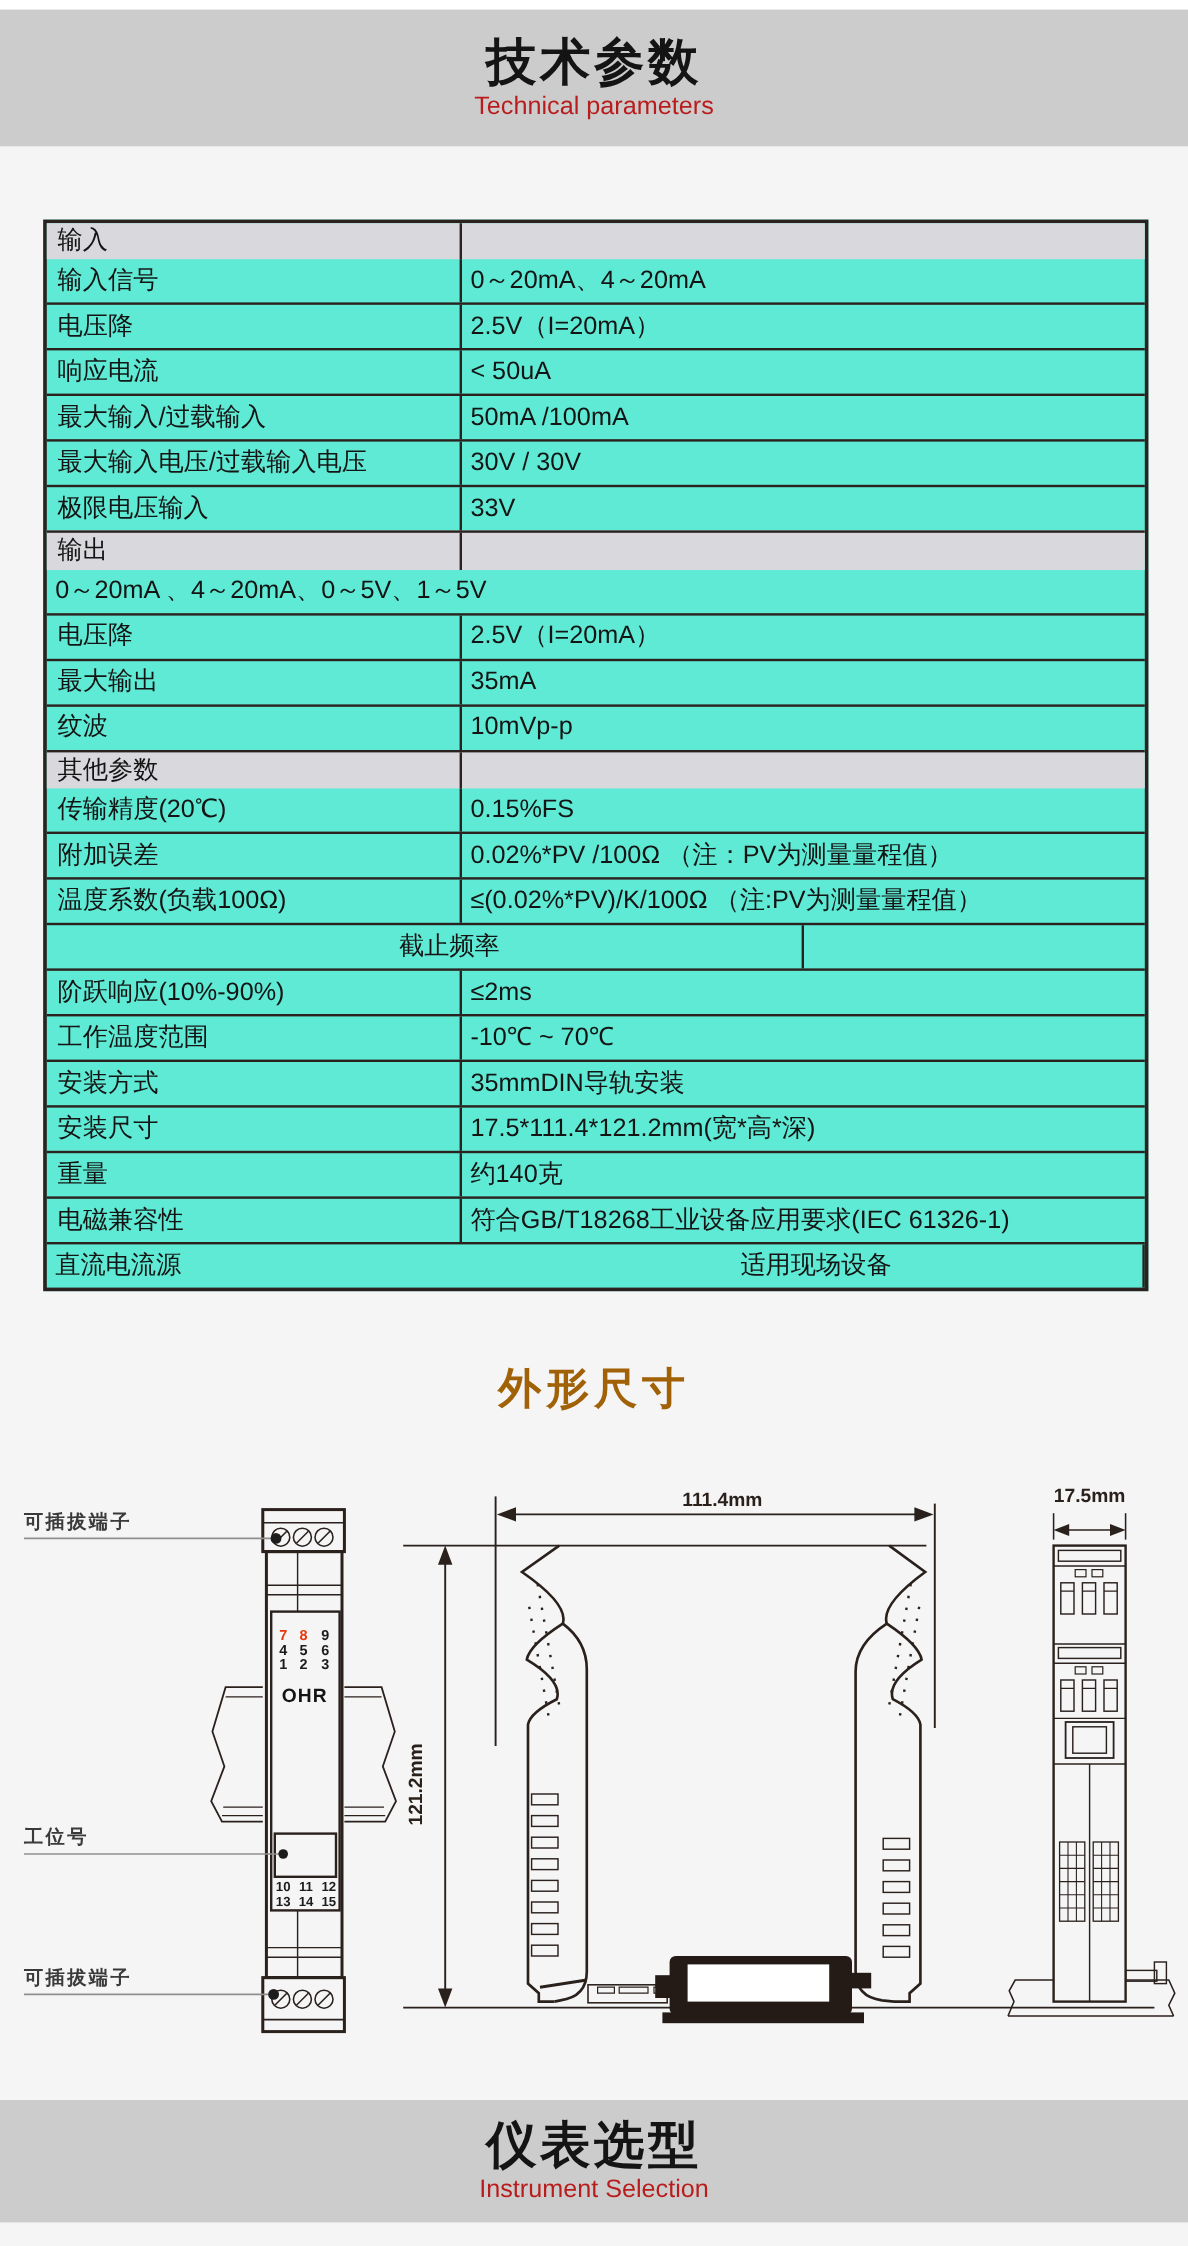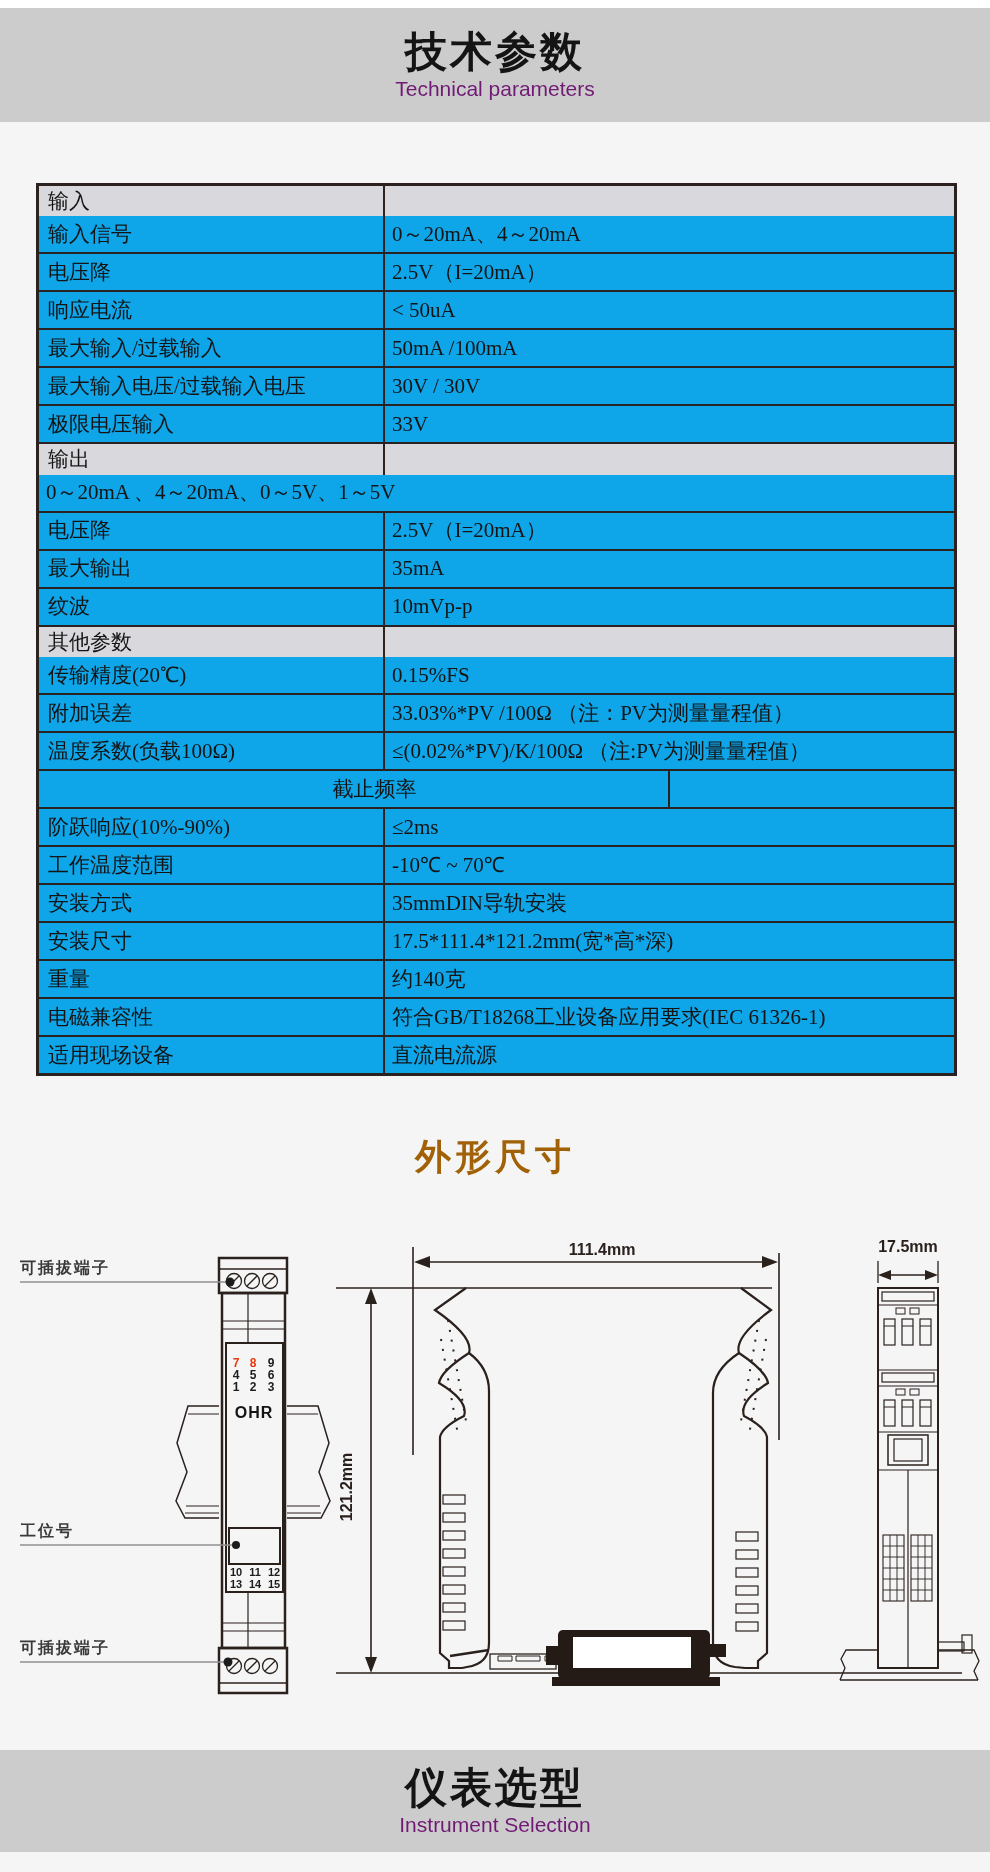--- a/index.html
+++ b/index.html
@@ -13,27 +13,27 @@
   }
   html,body{margin:0;padding:0;}
   body{font-family:"Liberation Sans",sans-serif;background:#ffffff;}
   #page{position:relative;width:990px;height:1872px;background:#ffffff;overflow:hidden;}
 
   .content-bg{position:absolute;left:0;top:122px;width:990px;height:1750px;background:var(--page-bg);}
 
   .banner{position:absolute;left:0;width:990px;background:var(--banner-bg);
           display:flex;flex-direction:column;align-items:center;justify-content:center;}
   .banner .cn{font-size:42px;font-weight:bold;color:#141414;letter-spacing:3px;line-height:1.1;}
-  .banner .en{font-size:21px;color:#701a75;margin-top:2px;font-weight:400;}
+  .banner .en{font-size:21px;color:#b91c1c;margin-top:2px;font-weight:400;}
   #banner-top{top:8px;height:114px;}
   #banner-bottom{top:1750px;height:102px;}
 
   .spec-table{position:absolute;left:36px;top:183px;width:921px;
-              border:3px solid var(--table-border);background:#0ea5e9;box-sizing:border-box;
-              font-family:Liberation Serif, serif;color:#141414;}
+              border:3px solid var(--table-border);background:#5eead4;box-sizing:border-box;
+              font-family:Liberation Sans, sans-serif;color:#141414;}
   .trow{display:flex;align-items:center;min-height:36px;}
   .trow + .trow{border-top:2px solid var(--table-border);justify-content:center;}
   .trow.section + .trow{border-top:none;}
   .trow.section{min-height:29px;background:var(--section-row-bg);}
   .tcell{box-sizing:border-box;font-size:21px;line-height:1.25;}
   .tcell.label{width:346px;align-self:stretch;display:flex;align-items:center;
                border-right:2px solid var(--table-border);padding:2px 4px 2px 9px;}
   .tcell.value{flex:1;padding:2px 4px 2px 7px;}
 
   .section-title{position:absolute;left:0;width:990px;text-align:center;
@@ -112,21 +112,21 @@
       <div class="trow section">
         <div class="tcell label">其他参数</div>
         <div class="tcell value"></div>
       </div>
       <div class="trow">
         <div class="tcell label">传输精度(20℃)</div>
         <div class="tcell value">0.15%FS</div>
       </div>
       <div class="trow">
         <div class="tcell label">附加误差</div>
-        <div class="tcell value">33.03%*PV /100Ω （注：PV为测量量程值）</div>
+        <div class="tcell value">0.02%*PV /100Ω （注：PV为测量量程值）</div>
       </div>
       <div class="trow">
         <div class="tcell label">温度系数(负载100Ω)</div>
         <div class="tcell value">≤(0.02%*PV)/K/100Ω （注:PV为测量量程值）</div>
       </div>
       <div class="trow">
         <div class="tcell label">截止频率</div>
       </div>
       <div class="trow">
         <div class="tcell label">阶跃响应(10%-90%)</div>
@@ -146,22 +146,22 @@
       </div>
       <div class="trow">
         <div class="tcell label">重量</div>
         <div class="tcell value">约140克</div>
       </div>
       <div class="trow">
         <div class="tcell label">电磁兼容性</div>
         <div class="tcell value">符合GB/T18268工业设备应用要求(IEC 61326-1)</div>
       </div>
       <div class="trow">
+        <div class="tcell value">直流电流源</div>
         <div class="tcell label">适用现场设备</div>
-        <div class="tcell value">直流电流源</div>
       </div>
     </div>
 
   <div class="section-title" id="outline-title">外形尺寸</div>
 
   <div id="drawings">
     <svg width="990" height="500" viewBox="0 0 990 500">
 
       <g stroke="var(--draw-stroke)" fill="none">
 

